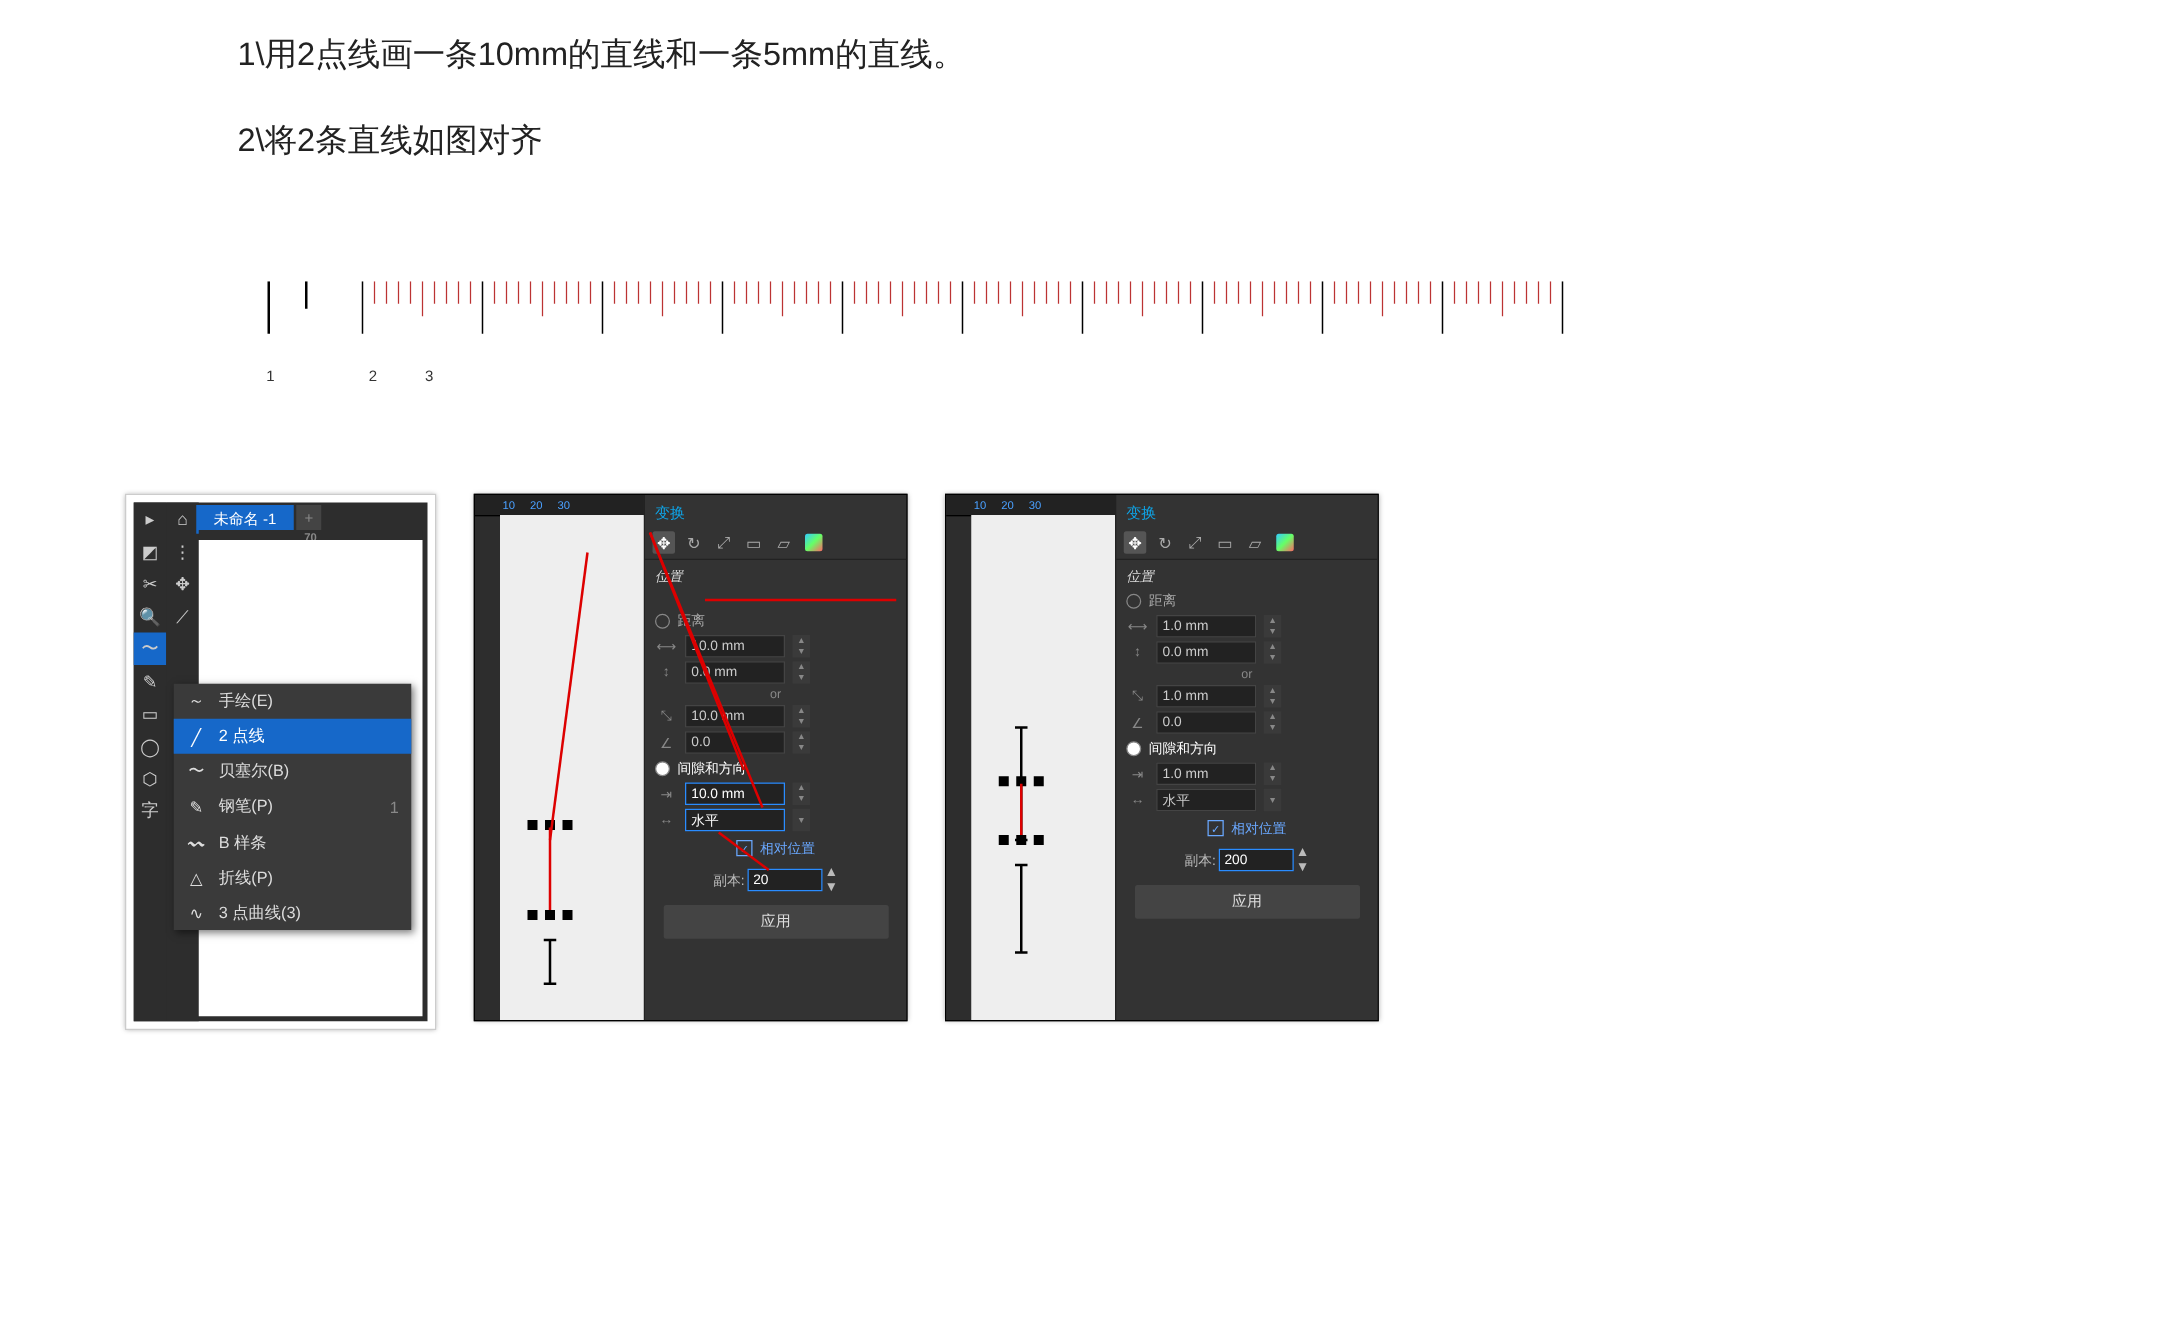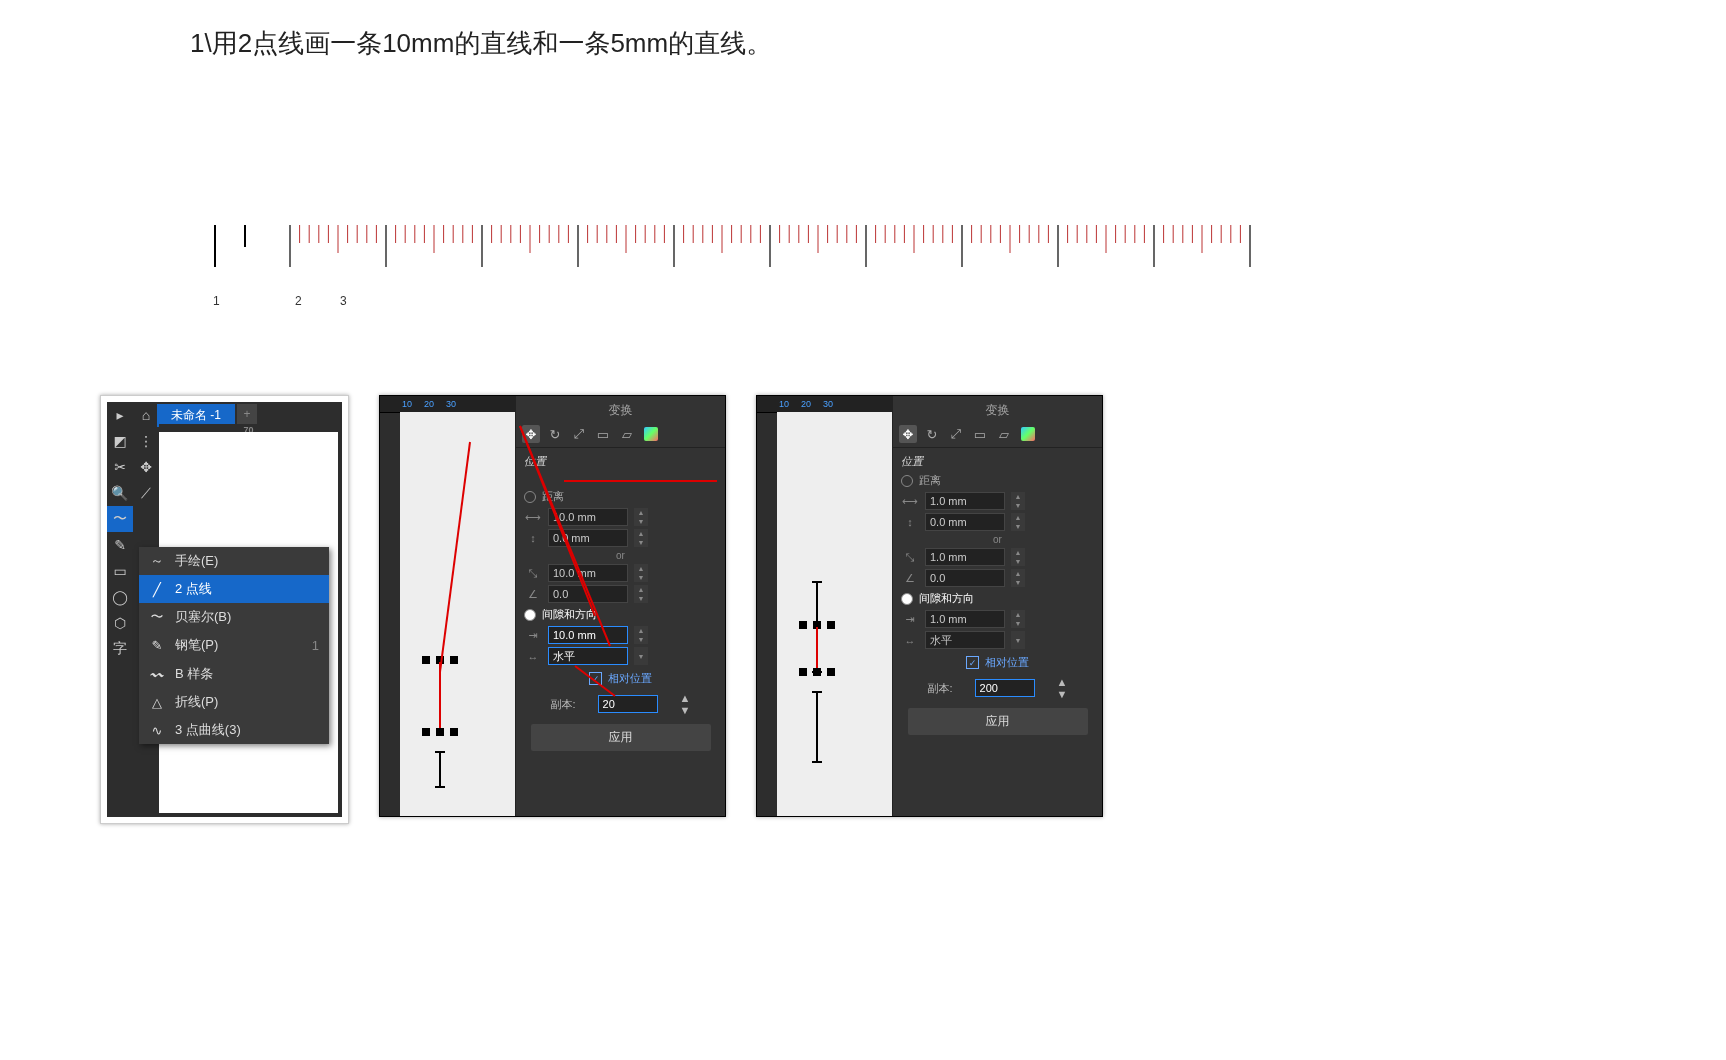--- a/index.html
+++ b/index.html
@@ -26,58 +26,59 @@
   .flyout .row.sel{background:#1668c9;color:#fff;}
   .flyout .row .shortcut{margin-left:auto;color:#888;}
   .flyout .row .ico{width:16px;display:flex;justify-content:center;}
   
   .xform{width:345px;height:420px;display:flex;}
   .xform .left{width:135px;background:#2d2d2d;position:relative;}
   .xform .left .ruler{height:16px;background:#222;border-bottom:1px solid #000;font-size:9px;color:#5aa3ff;display:flex;align-items:center;gap:12px;padding-left:22px;}
   .xform .left .ruler span{color:#4aa0ff;}
   .xform .left .canvas{position:absolute;left:20px;top:16px;right:0;bottom:0;background:#eee;}
   .xform .right{flex:1;background:#333;border-left:1px solid #222;padding:4px 0 0 0;}
-  .xform .title{color:#a3a3a3;font-size:12px;padding:2px 8px;text-align:center;}
+  .xform .title{color:#0ea5e9;font-size:12px;padding:2px 8px;}
   .iconbar{display:flex;gap:6px;padding:4px 6px;border-bottom:1px solid #222;align-items:center;}
   .iconbar .ib{width:18px;height:18px;display:flex;align-items:center;justify-content:center;color:#aaa;font-size:13px;}
   .iconbar .ib.active{background:#555;border-radius:2px;color:#fff;}
   .iconbar .cube{width:14px;height:14px;background:linear-gradient(135deg,#3cf,#6f6,#f66);border-radius:2px;}
   .section{padding:6px 8px;}
   .section .hdr{color:#ddd;font-size:11px;margin-bottom:4px;font-style:italic;}
   .radio-line{display:flex;align-items:center;gap:6px;justify-content:flex-start;margin:4px 0;color:#aaa;}
   .radio-line.on{color:#fff;}
   .radio{width:10px;height:10px;border:1px solid #888;border-radius:50%;display:inline-block;}
   .radio.on{background:#fff;}
   .field{display:flex;align-items:center;gap:6px;margin:3px 0;}
   .field .fico{width:18px;text-align:center;color:#888;}
   .field input{width:70px;background:#222;border:1px solid #444;color:#ccc;font-size:11px;padding:2px 4px;}
   .field input.hl{border:1px solid #2a8cff;color:#fff;}
   .field .spin{width:14px;height:18px;background:#3a3a3a;display:flex;flex-direction:column;}
   .field .spin .s{flex:1;display:flex;align-items:center;justify-content:center;color:#888;font-size:7px;}
   .or{color:#888;text-align:center;font-size:10px;margin:2px 0;}
   .checkbox-line{display:flex;align-items:center;gap:6px;justify-content:center;color:#6aa8ff;font-size:11px;margin:6px 0;}
   .checkbox-line .cb{width:11px;height:11px;border:1px solid #6aa8ff;display:flex;align-items:center;justify-content:center;color:#6aa8ff;font-size:9px;}
-  .copies{display:flex;align-items:center;gap:22px;justify-content:center;margin:4px 0;}
+  .copies{display:flex;align-items:center;gap:2px;justify-content:center;margin:4px 0;}
   .copies .lbl{color:#bbb;font-size:11px;}
   .copies input{width:50px;background:#222;border:1px solid #2a8cff;color:#fff;font-size:11px;padding:2px 4px;}
   .apply{margin:8px auto 4px;width:180px;background:#444;color:#ddd;text-align:center;padding:5px 0;font-size:12px;border-radius:2px;}
   
   .vline{position:absolute;left:50%;transform:translateX(-50%);width:2px;}
   .vline .cap{position:absolute;left:-4px;width:10px;height:2px;background:#000;}
   .handle{width:8px;height:8px;background:#000;position:absolute;left:50%;transform:translateX(-50%);}
   
   .watermark{position:absolute;right:30px;bottom:18px;color:#ddd;font-size:32px;letter-spacing:1px;}
 </style>
 </head>
 <body>
 
 <div class="page">
 
   <div class="instructions">
     <p>1\用2点线画一条10mm的直线和一条5mm的直线。</p>
+    <p>2\将2条直线如图对齐</p>
   </div>
 
   <div class="ruler-area">
     <svg viewBox="0 0 1070 90">
 
       <line x1="25" y1="0" x2="25" y2="42" stroke="#000" stroke-width="2"></line>
       <line x1="55" y1="0" x2="55" y2="22" stroke="#000" stroke-width="2"></line>
 
       <g id="ruler-ticks">
           <line x1="100" x2="100" y1="0" y2="42" stroke="#000" stroke-width="1.2"></line>

